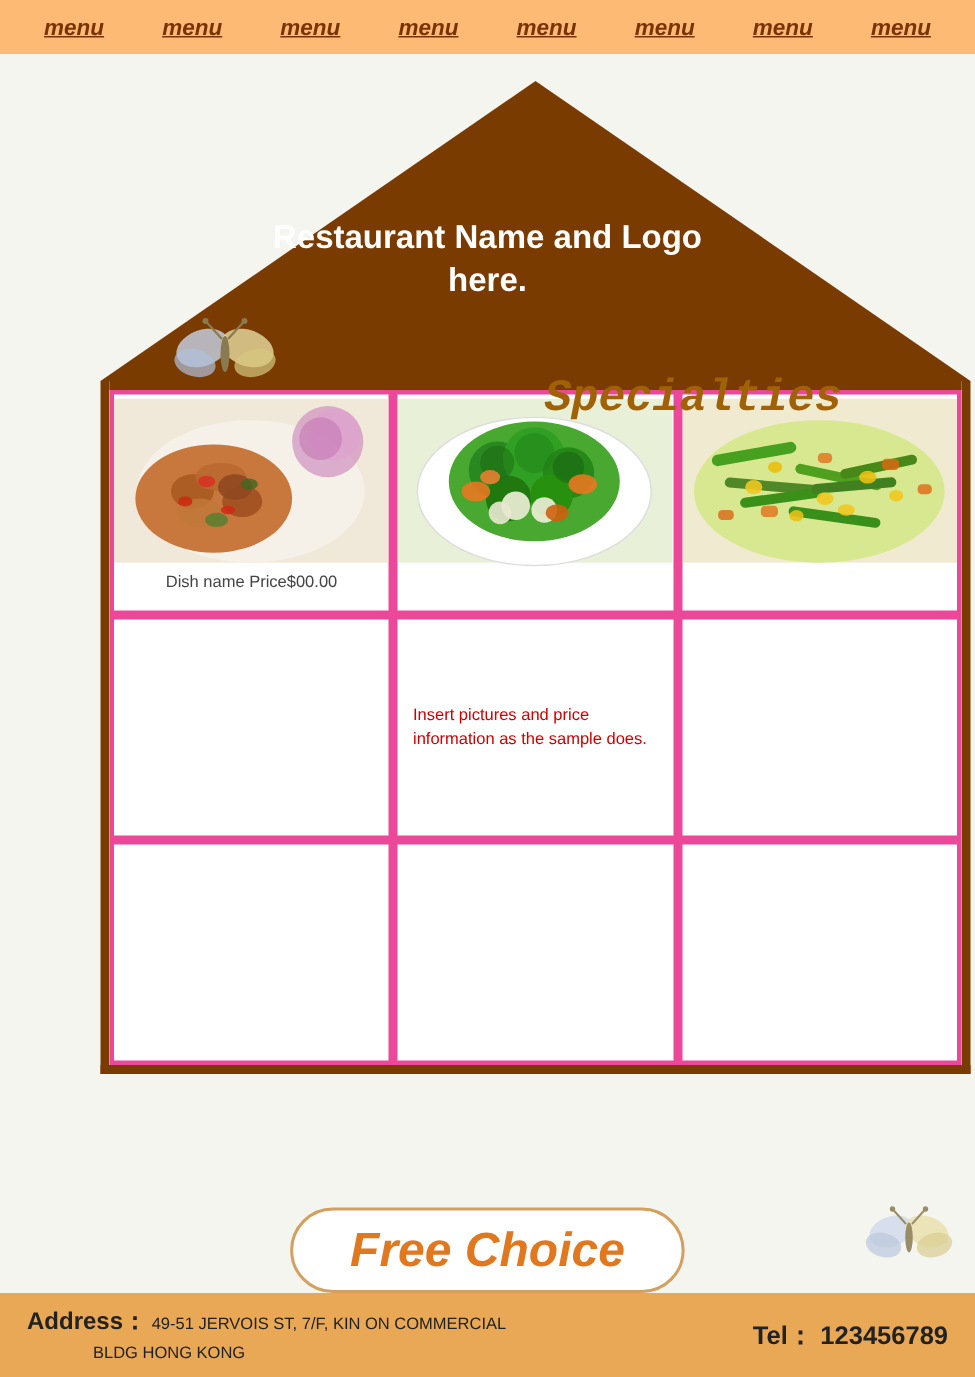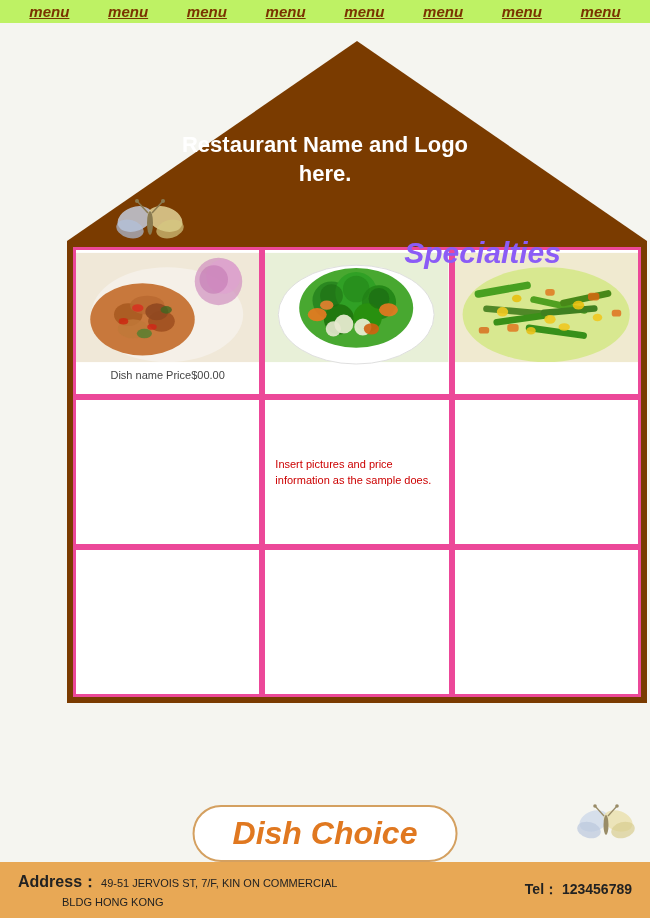--- a/index.html
+++ b/index.html
@@ -7,23 +7,23 @@
       width: 650px;
       height: 918px;
       font-family: Arial, sans-serif;
       background: #f5f5f0;
       overflow: hidden;
       position: relative;
     }
 
     
     .top-menu-bar {
-      background: #bef264;
+      background: #fdba74;
       width: 100%;
-      height: 23px;
+      height: 36px;
       display: flex;
       align-items: center;
       justify-content: space-around;
       padding: 0 10px;
     }
     .menu-item {
       color: #7a3300;
       font-size: 15px;
       font-style: italic;
       font-weight: bold;
@@ -72,22 +72,23 @@
     }
 
     
     .specialties-label {
       position: absolute;
       top: 195px;
       right: 22px;
       font-size: 30px;
       font-weight: bold;
       font-style: italic;
-      color: #8b5cf6;
+      color: #a16207;
       z-index: 3;
+      font-family: Liberation Mono, monospace;
     }
 
     
     .house-body {
       background: white;
       border: 6px solid #7a3b00;
       border-top: none;
       width: 580px;
       padding: 0;
       position: relative;
@@ -147,21 +148,21 @@
       color: #222;
       line-height: 1.5;
     }
 
     .address-label {
       font-weight: bold;
       font-size: 16px;
     }
 
     .tel-block {
-      font-size: 14px;
+      font-size: 17px;
       font-weight: bold;
       color: #222;
     }
 
     
     .free-choice-wrapper {
       position: absolute;
       bottom: 56px;
       left: 50%;
       transform: translateX(-50%);
@@ -353,21 +354,21 @@
     <ellipse cx="47" cy="33" rx="12" ry="8" fill="#d4c880" opacity="0.7" transform="rotate(-15 47 33)"></ellipse>
     <ellipse cx="30" cy="28" rx="2.5" ry="10" fill="#8a7a50"></ellipse>
     <line x1="28" y1="19" x2="19" y2="9" stroke="#8a7a50" stroke-width="1.3"></line>
     <circle cx="19" cy="9" r="1.8" fill="#8a7a50"></circle>
     <line x1="32" y1="19" x2="41" y2="9" stroke="#8a7a50" stroke-width="1.3"></line>
     <circle cx="41" cy="9" r="1.8" fill="#8a7a50"></circle>
   </svg>
 </div>
 
 <div class="free-choice-wrapper">
-  <div class="free-choice-badge">Dish Choice</div>
+  <div class="free-choice-badge">Free Choice</div>
 </div>
 
 <div class="bottom-bar">
   <div class="address-block">
     <span class="address-label">Address：</span>
     <span>49-51 JERVOIS ST, 7/F, KIN ON COMMERCIAL</span><br>
     <span style="margin-left:44px;">BLDG  HONG KONG</span>
   </div>
   <div class="tel-block">
     <span>Tel：</span>

